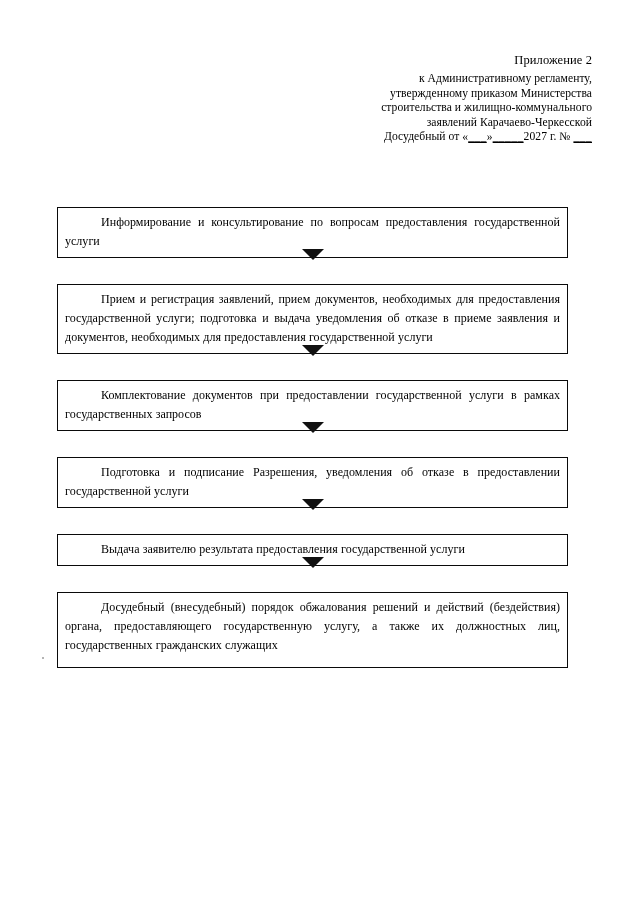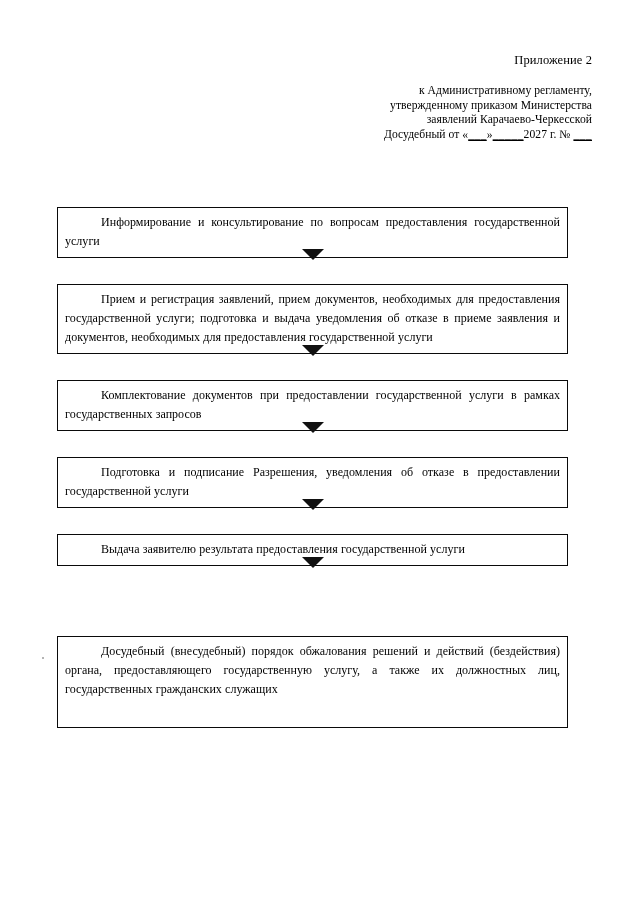--- a/index.html
+++ b/index.html
@@ -30,21 +30,21 @@
     width: 264px;
   }
   .appendix-line {
     text-align: right;
     font-size: 12.5px;
     line-height: 16px;
     letter-spacing: 0.1px;
     white-space: nowrap;
   }
   .ref-block {
-    margin-top: 16px;
+    margin-top: 4px;
     text-align: right;
     font-size: 11.6px;
     line-height: 14.6px;
     letter-spacing: 0.05px;
   }
   .ref-line {
     white-space: nowrap;
   }
   .blank {
     text-decoration: underline;
@@ -82,22 +82,21 @@
     margin: 0;
     font-size: 12px;
     line-height: 19px;
     text-align: justify;
     text-indent: 36px;
     letter-spacing: 0.02px;
     word-spacing: 0.2px;
     hyphens: none;
   }
   .flow-box.tall {
-    padding-bottom: 28px;
-    margin-top: 44px;
+    padding-bottom: 12px;
   }
 
   .arrow-wrap {
     height: 26px;
     position: relative;
   }
   .arrow {
     position: absolute;
     left: 50%;
     top: 2px;
@@ -133,20 +132,21 @@
 <body>
 
 <div class="page">
 
   <div class="header-block">
     <div class="appendix-line">Приложение 2</div>
 
     <div class="ref-block">
       <div class="ref-line">к Административному регламенту,</div>
       <div class="ref-line">утвержденному приказом Министерства</div>
+      <div class="ref-line">строительства и жилищно-коммунального</div>
       <div class="ref-line">заявлений Карачаево-Черкесской</div>
       <div class="ref-line"><span>Досудебный от «</span><span class="blank">___</span><span>»</span><span class="blank">_____</span><span>2027 г. № </span><span class="blank">___</span></div>
     </div>
   </div>
 
 
   <div class="flow">
 
     <div class="flow-box">
       <p>Информирование и консультирование по вопросам предоставления государственной услуги</p>

